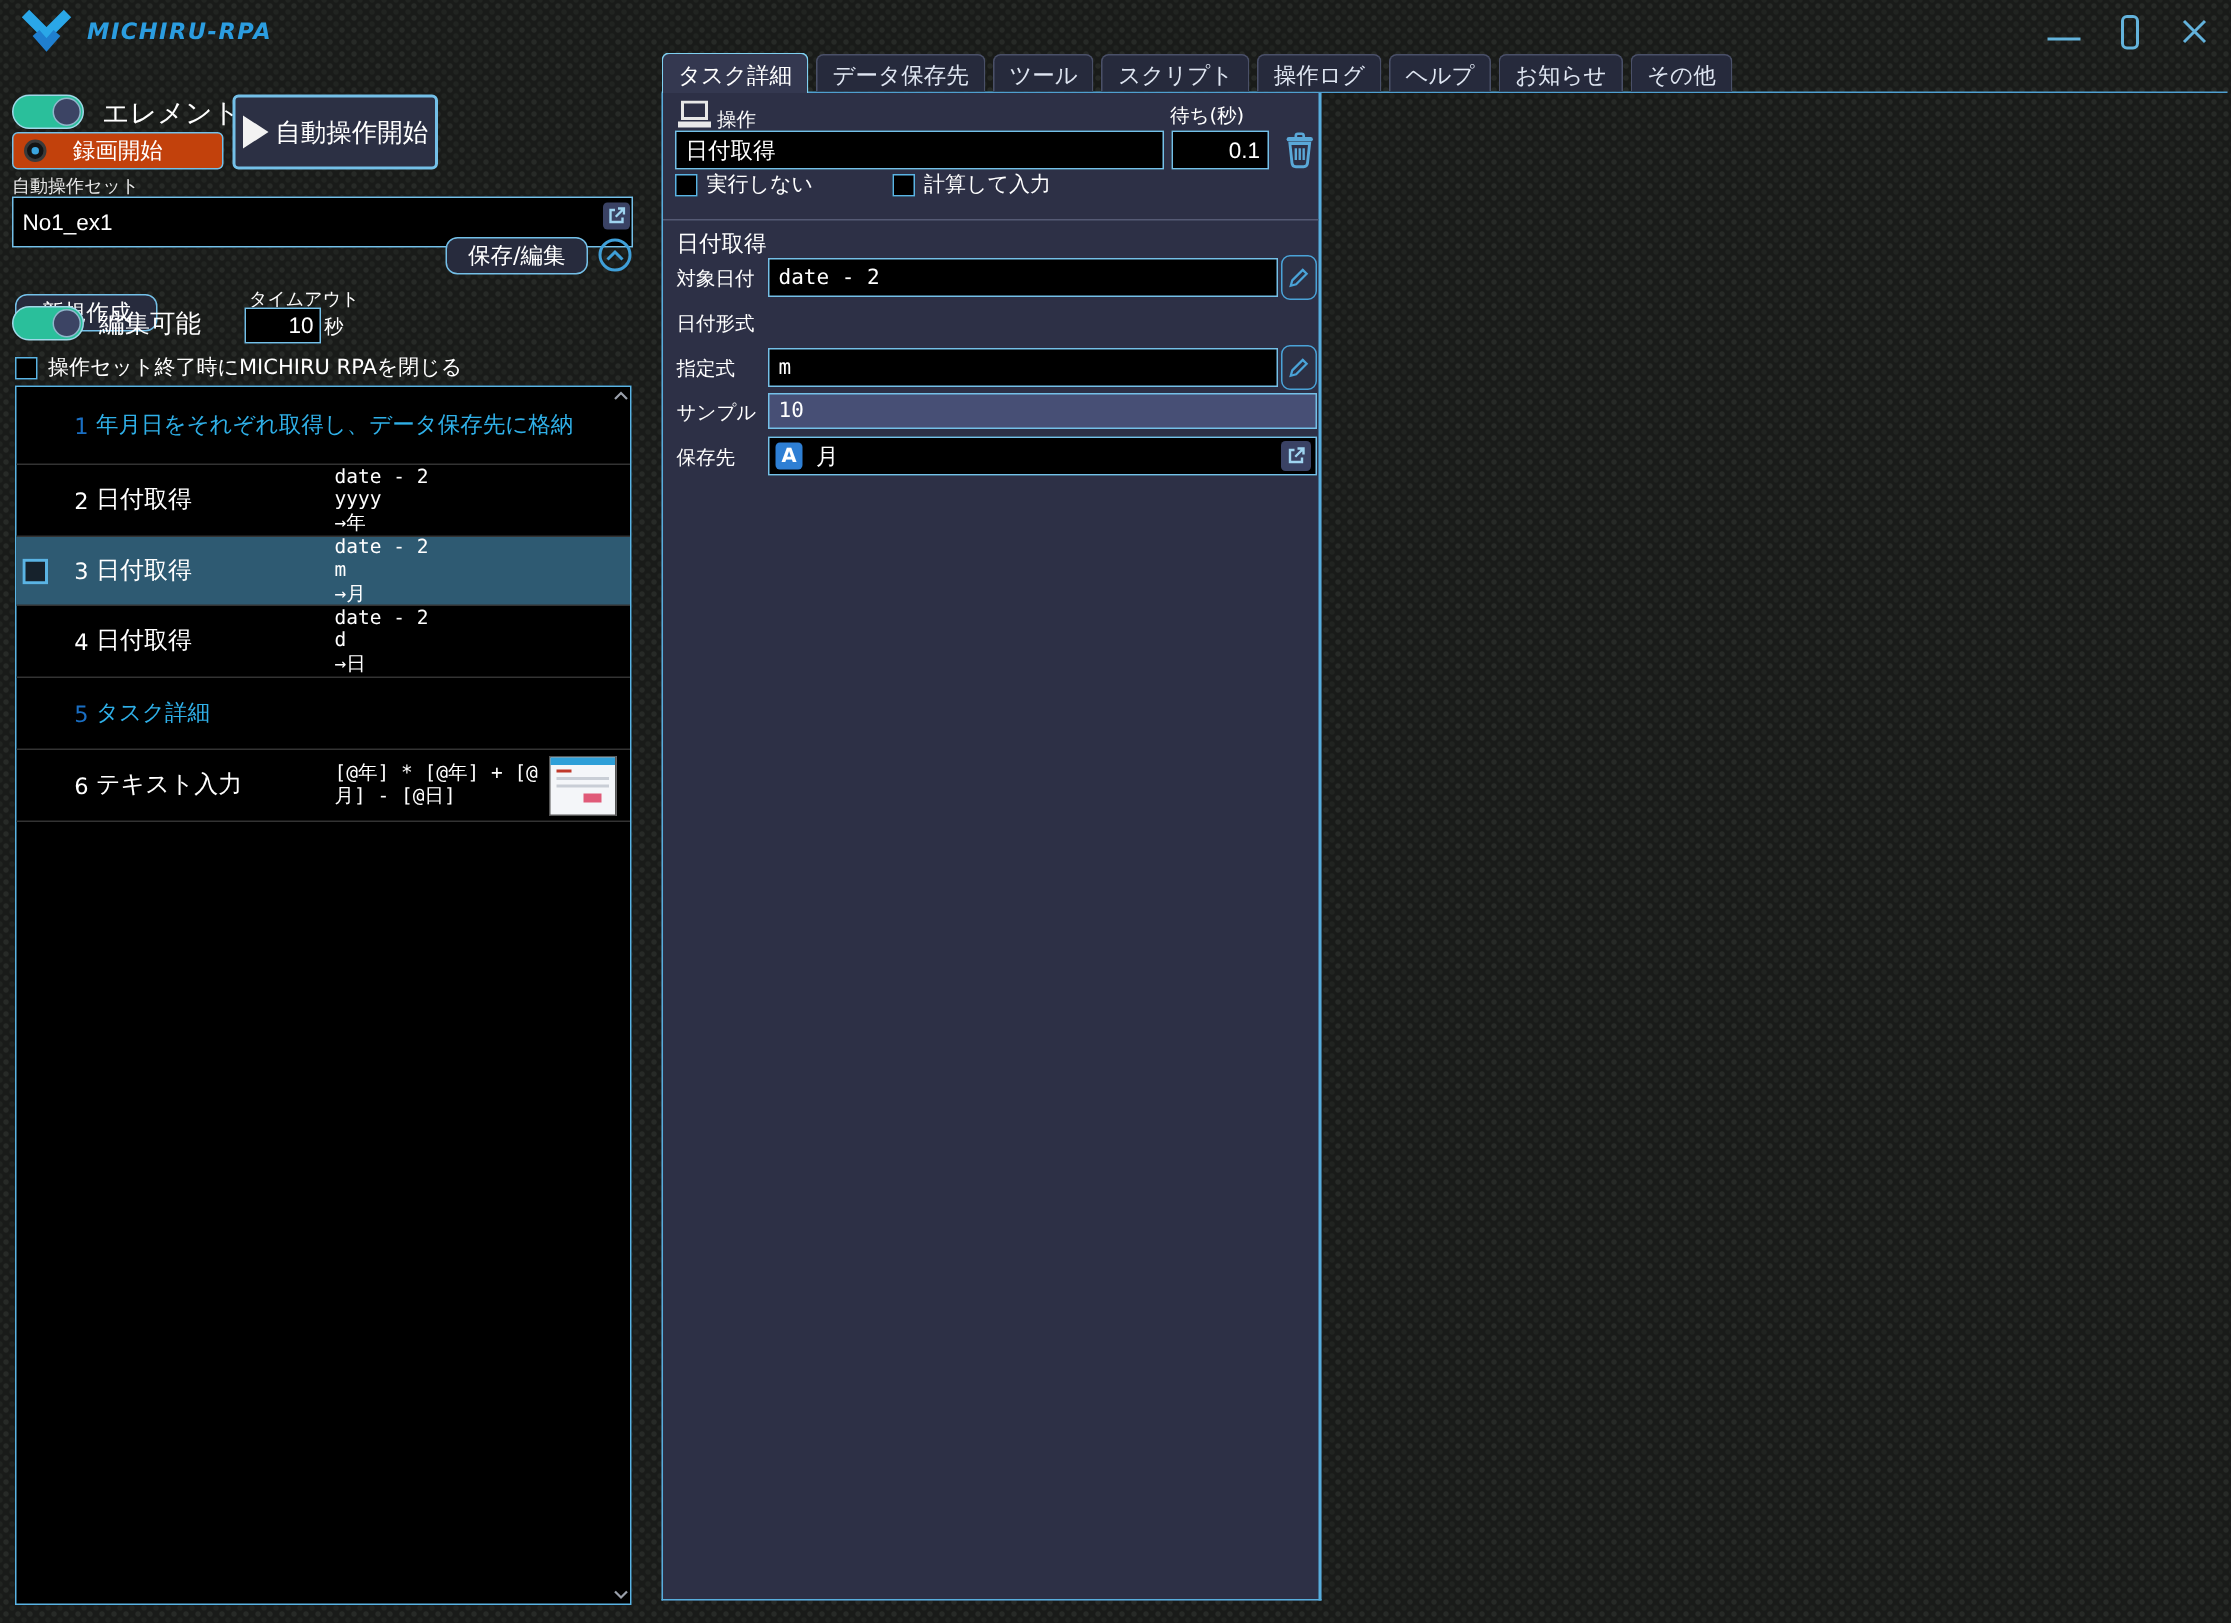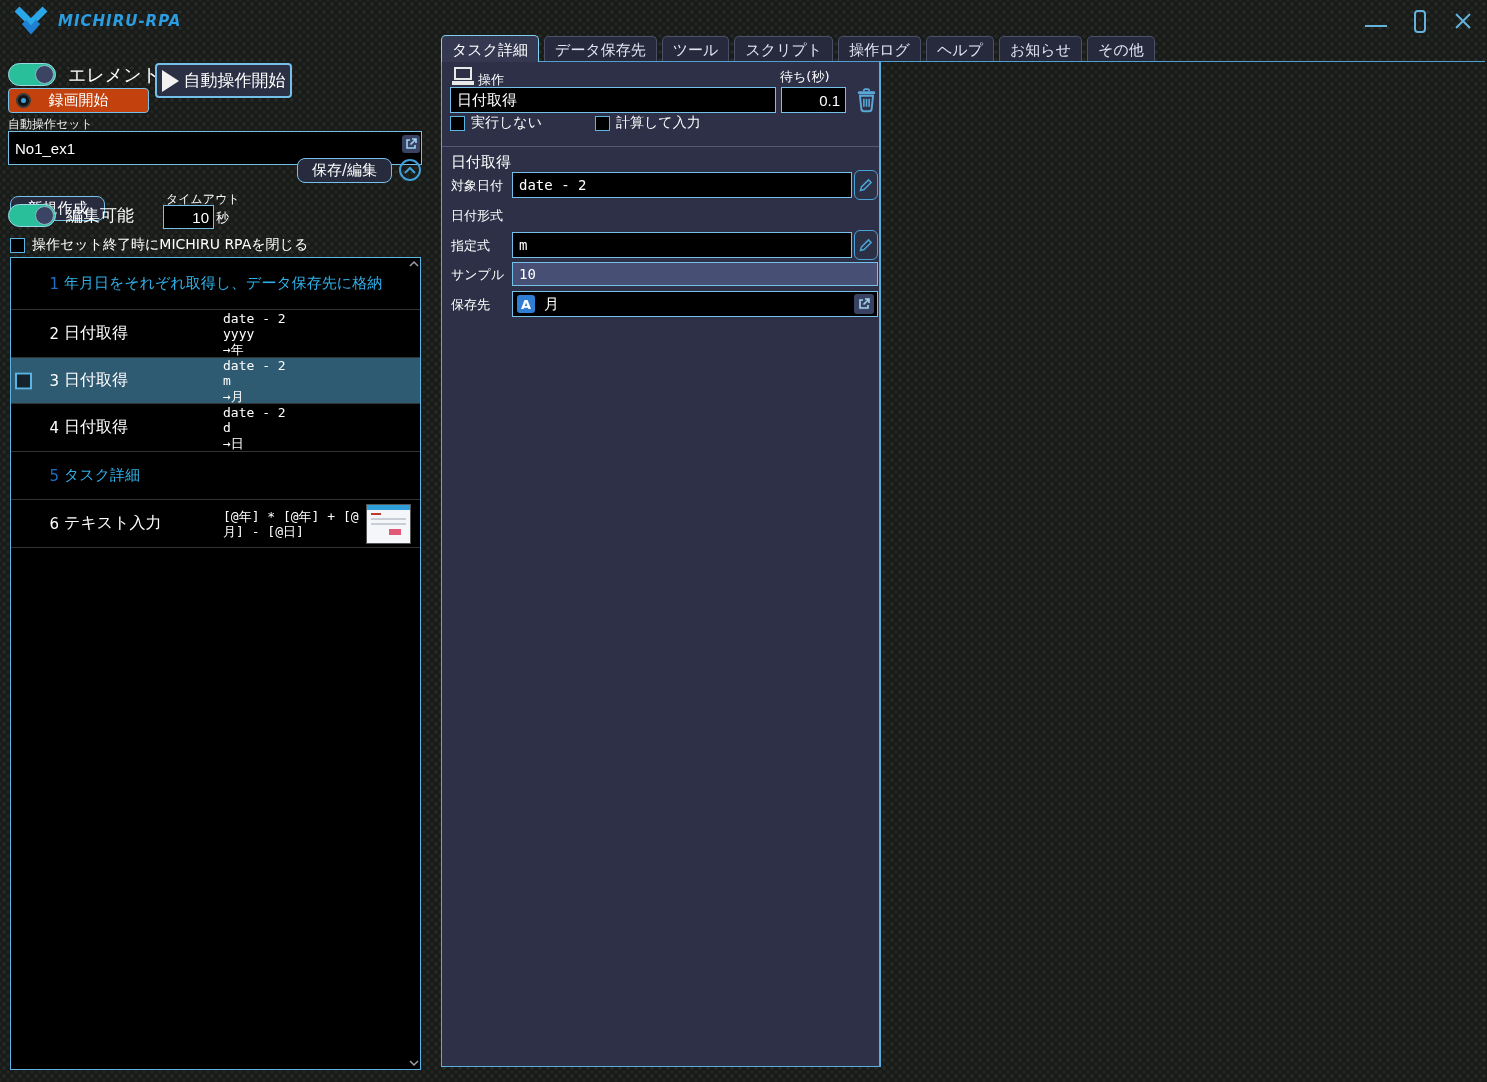--- a/index.html
+++ b/index.html
@@ -23,21 +23,21 @@
   .wc-close { width:20px; height:20px; }
 
   
   .logo { position:absolute; left:13px; top:6px; display:flex; align-items:center; gap:9px; }
   .logo-text { color:#2b9de0; font-weight:bold; font-style:italic; font-size:15px; letter-spacing:1px; }
 
   
   .toggle { width:48px; height:23px; border-radius:12px; background:#2abf9b; border:1px solid #9fd8e8; position:relative; flex:none; }
   .toggle .knob { position:absolute; right:1px; top:1px; width:19px; height:19px; border-radius:50%; background:#3c4464; border:1px solid #8fb8cc; }
   .row-element { position:absolute; left:8px; top:63px; display:flex; gap:12px; font-size:18px; }
-  .btn-autostart { position:absolute; left:155px; top:63px; width:137px; height:35px; background:#2c3044; border:2px solid #74c0e8; border-radius:4px; display:flex; align-items:center; justify-content:center; gap:5px; font-size:17px; }
+  .btn-autostart { position:absolute; left:155px; top:63px; width:137px; height:50px; background:#2c3044; border:2px solid #74c0e8; border-radius:4px; display:flex; align-items:center; justify-content:center; gap:5px; font-size:17px; }
   .play-tri { width:0; height:0; border-left:17px solid #f2f2f2; border-top:11px solid transparent; border-bottom:11px solid transparent; }
   .btn-record { position:absolute; left:8px; top:88px; width:141px; height:25px; background:#c2410c; border:1px solid #74c0e8; border-radius:4px; display:flex; align-items:center; justify-content:center; font-size:15px; }
   .rec-radio { position:absolute; left:7px; top:4px; width:15px; height:15px; border-radius:50%; background:#141414; border:2px solid #3a3a3a; }
   .rec-radio .dot { position:absolute; left:3px; top:3px; width:5px; height:5px; border-radius:50%; background:#3aa5e0; }
 
   .lbl-autoset { position:absolute; left:8px; top:116px; font-size:12px; color:#e8e8e8; }
   .input-autoset { position:absolute; left:8px; top:131px; width:414px; height:34px; background:#000; border:1px solid #74c0e8; color:#fff; font-size:15px; padding:0 26px 0 6px; }
   .btn-openset { position:absolute; left:402px; top:135px; width:18px; height:18px; background:#3a4264; border-radius:3px; display:flex; align-items:center; justify-content:center; }
 
   .btn-pill { position:absolute; top:158px; width:95px; height:25px; background:#272b3d; border:1px solid #74c0e8; border-radius:8px; font-size:15px; display:flex; align-items:center; justify-content:center; }

